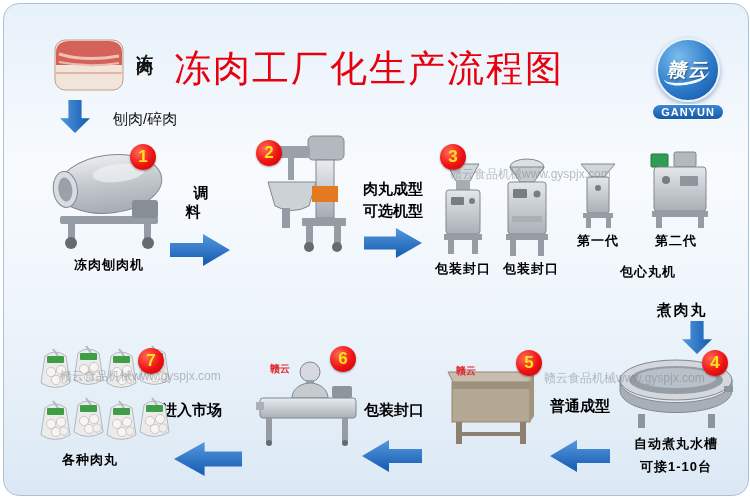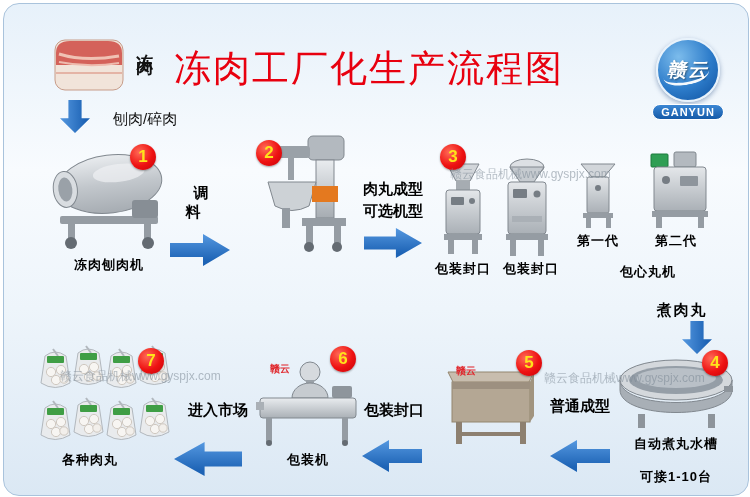--- a/index.html
+++ b/index.html
@@ -221,21 +221,21 @@
     <path d="M4 32 C4 62 116 62 116 32 L116 42 C116 72 4 72 4 42 Z" fill="#a8afb6" stroke="#81888f"></path>
     <ellipse cx="60" cy="32" rx="56" ry="20" fill="#d4d8dc" stroke="#81888f"></ellipse>
     <ellipse cx="60" cy="32" rx="47" ry="14" fill="#959ea7"></ellipse>
     <ellipse cx="60" cy="30" rx="40" ry="10" fill="#b9c0c7"></ellipse>
     <rect x="22" y="66" width="7" height="14" fill="#8d949b"></rect>
     <rect x="92" y="66" width="7" height="14" fill="#8d949b"></rect>
     <rect x="108" y="38" width="9" height="6" fill="#8d949b"></rect>
   </svg>
   <div class="abs badge" style="left:698px;top:346px">4</div>
   <div class="abs step-label" style="left:606px;top:431px;width:132px">自动煮丸水槽</div>
-  <div class="abs step-label" style="left:606px;top:464px;width:132px">可接1-10台</div>
+  <div class="abs step-label" style="left:606px;top:454px;width:132px">可接1-10台</div>
 
   <div class="abs trans-label" style="left:540px;top:393px;width:72px">普通成型</div>
   <div class="abs arrow left" style="left:546px;top:436px;width:60px;height:32px"></div>
 
   <svg class="abs" style="left:436px;top:354px" width="102" height="88" viewBox="0 0 102 88">
     <polygon points="8,14 94,14 88,26 14,26" fill="#c8bdae" stroke="#93866f"></polygon>
     <rect x="12" y="24" width="78" height="40" fill="#b4a794" stroke="#93866f"></rect>
     <rect x="12" y="24" width="78" height="7" fill="#9d9080"></rect>
     <polygon points="90,24 94,14 94,58 90,64" fill="#a1947f"></polygon>
     <rect x="16" y="64" width="6" height="22" fill="#8d8070"></rect>
@@ -260,24 +260,23 @@
     <path d="M38 42 a18 15 0 0 1 36 0 z" fill="#c6cbd0" stroke="#81888f"></path>
     <rect x="78" y="30" width="20" height="12" rx="2" fill="#8e959c"></rect>
     <rect x="6" y="42" width="96" height="20" rx="3" fill="url(#gm6)" stroke="#81888f"></rect>
     <rect x="2" y="46" width="8" height="8" fill="#aab0b6"></rect>
     <rect x="12" y="62" width="6" height="24" fill="#959ca3"></rect>
     <rect x="88" y="62" width="6" height="24" fill="#959ca3"></rect>
     <circle cx="15" cy="87" r="3" fill="#646b72"></circle>
     <circle cx="91" cy="87" r="3" fill="#646b72"></circle>
   </svg>
   <div class="abs badge" style="left:326px;top:342px">6</div>
-  <div class="abs step-label" style="left:250px;top:447px;width:108px">包装机</div>
   <div class="abs stamp" style="left:266px;top:358px">赣云</div>
 
-  <div class="abs trans-label" style="left:176px;top:397px;width:76px">进入市场</div>
+  <div class="abs trans-label" style="left:150px;top:397px;width:76px">进入市场</div>
   <div class="abs arrow left" style="left:170px;top:438px;width:68px;height:34px"></div>
 
   <svg class="abs" style="left:36px;top:340px" width="132" height="104" viewBox="0 0 132 104">
     <defs>
       <g id="bag">
         <path d="M5 9 q10 -8 21 0 l4 27 q-15 9 -29 0 z" fill="#e9ebed" stroke="#b2b8be"></path>
         <path d="M13 2 l5 7" stroke="#b2b8be" stroke-width="2" fill="none"></path>
         <rect x="7" y="9" width="17" height="7" rx="1" fill="#3f9e45"></rect>
         <circle cx="11" cy="25" r="4.6" fill="#f7f5f2" stroke="#cfc8c0"></circle>
         <circle cx="21" cy="23" r="4.6" fill="#f7f5f2" stroke="#cfc8c0"></circle>

